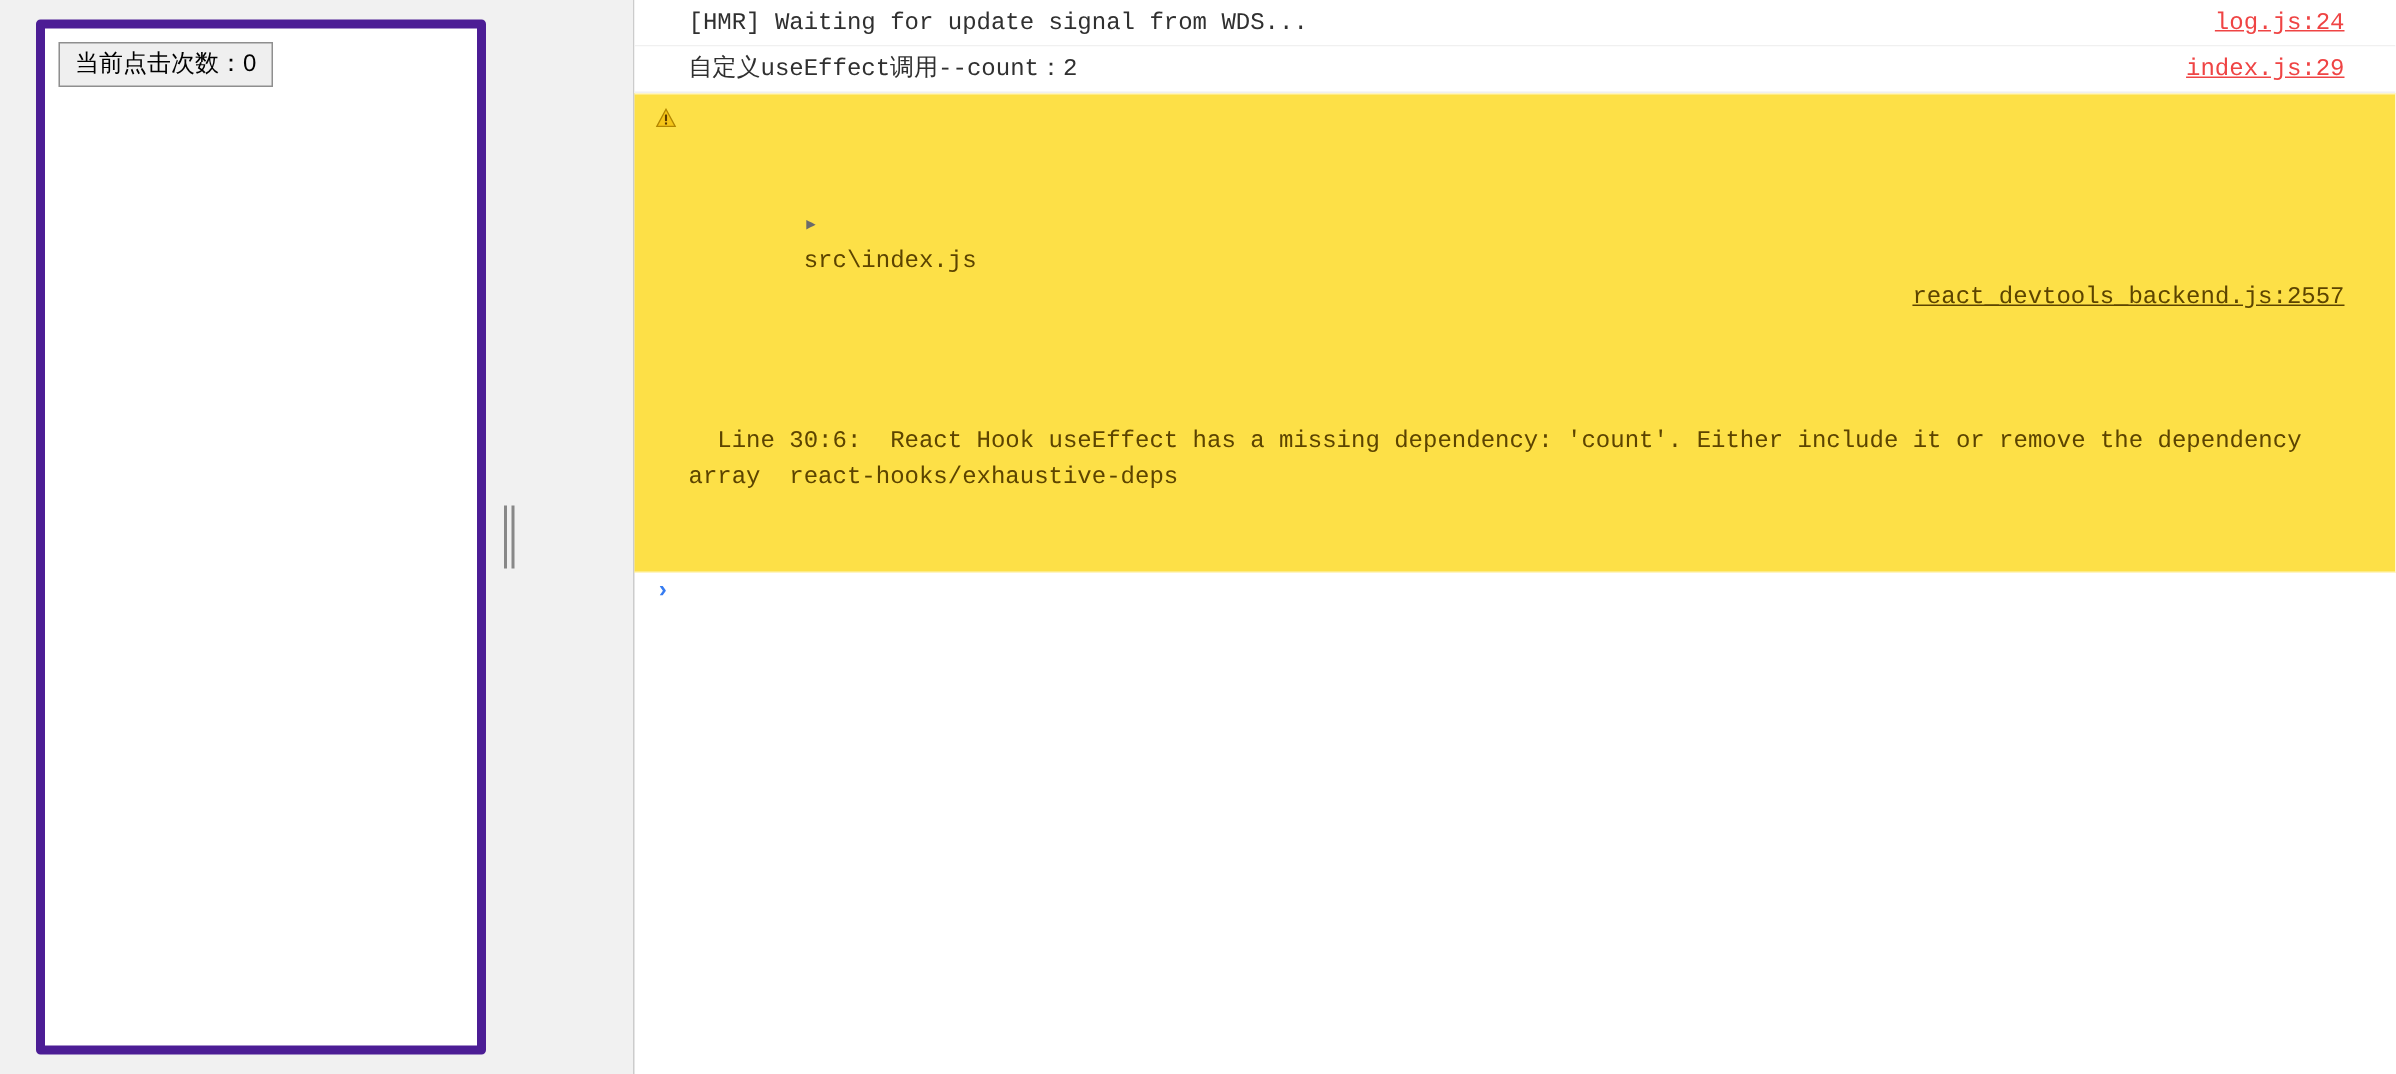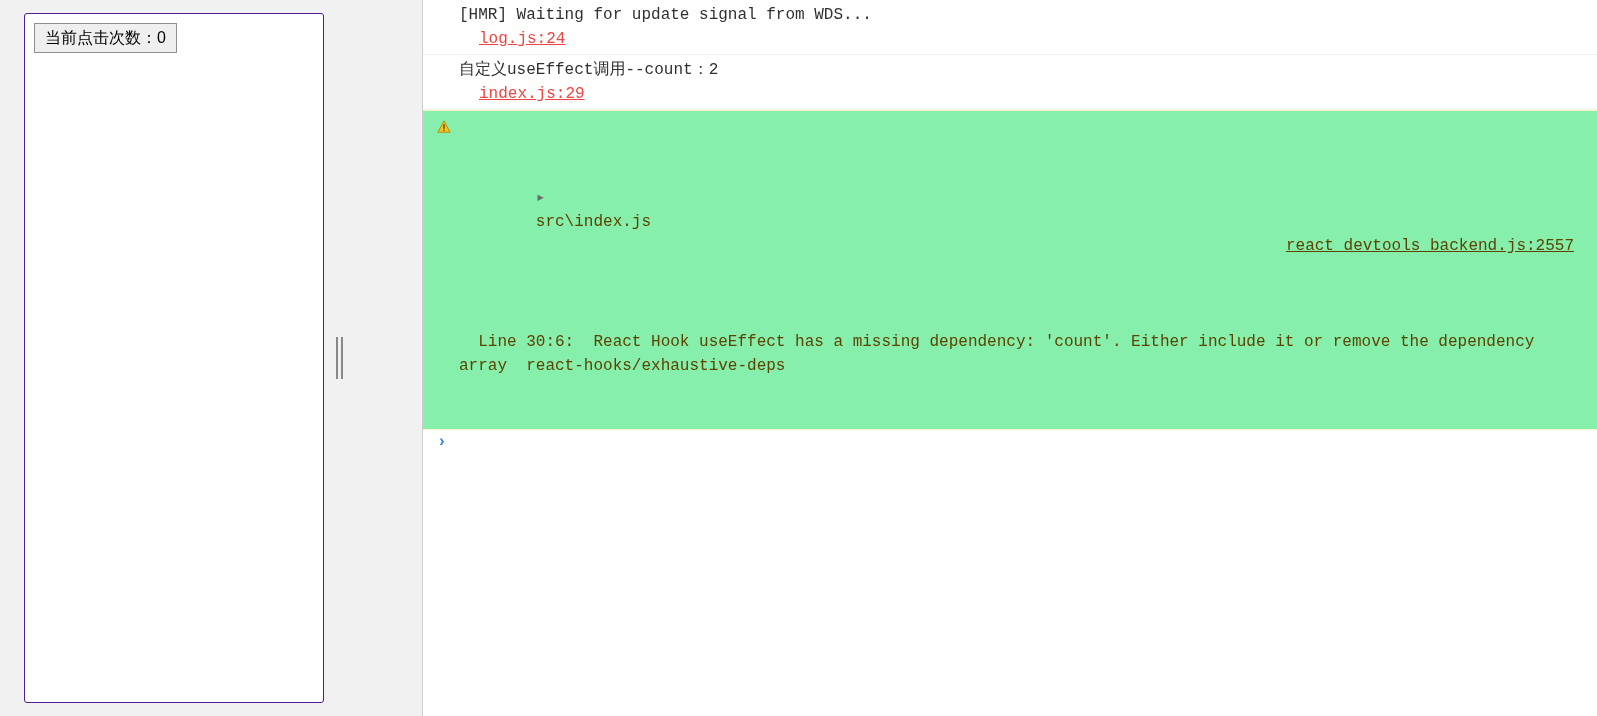--- a/index.html
+++ b/index.html
@@ -10,21 +10,21 @@
   .page-pane {
     position: relative;
     width: 422px; height: 100%;
     background: #f1f1f1;
     display: flex; flex-direction: column; align-items: flex-start;
   }
   .page-card {
     margin: 13px 0 0 24px;
     width: 300px; height: 690px;
     background: #fff;
-    border: 1px solid #4c1d95;
+    border: 6px solid #4c1d95;
     border-radius: 3px;
     padding: 9px;
   }
   .count-btn {
     font: 16px/1.4 "Microsoft YaHei", Arial, sans-serif;
     border: 1px solid #8f8f8f;
     background: #efefef;
     padding: 3px 10px;
     cursor: pointer;
   }
@@ -42,34 +42,33 @@
   .console-pane {
     flex: 1; height: 100%;
     border-left: 1px solid #ccc;
     display: flex; flex-direction: column;
     font-family: Consolas, "Courier New", monospace;
     font-size: 16px;
     color: #303030;
   }
   .console-row {
     display: flex; align-items: flex-start;
-    padding: 3px 23px 3px 36px;
+    padding: 3px 34px 3px 36px;
     border-bottom: 1px solid #f0f0f0;
     line-height: 1.5;
     position: relative;
-    flex-direction: column;
   }
   .console-row .msg { flex: 1; white-space: pre-wrap; word-break: break-word; }
   .console-row .src {
     color: #ef4444; text-decoration: underline;
     margin-left: 20px; white-space: nowrap; cursor: pointer;
   }
 
   .row-info  { background: #fff; }
-  .row-warn  { background: #86efac; border-top: 1px solid #fff5c2; border-bottom: 1px solid #fff5c2; }
+  .row-warn  { background: #fde047; border-top: 1px solid #fff5c2; border-bottom: 1px solid #fff5c2; }
   .row-warn .icon {
     position: absolute; left: 14px; top: 7px;
     width: 14px; height: 14px;
   }
   .row-warn .disclosure {
     color: #6b6b6b; margin-right: 6px; cursor: pointer; user-select: none;
   }
   .row-warn .msg { color: #5c4400; }
   .row-warn .src { color: #5c4400; text-align: right; }
 

